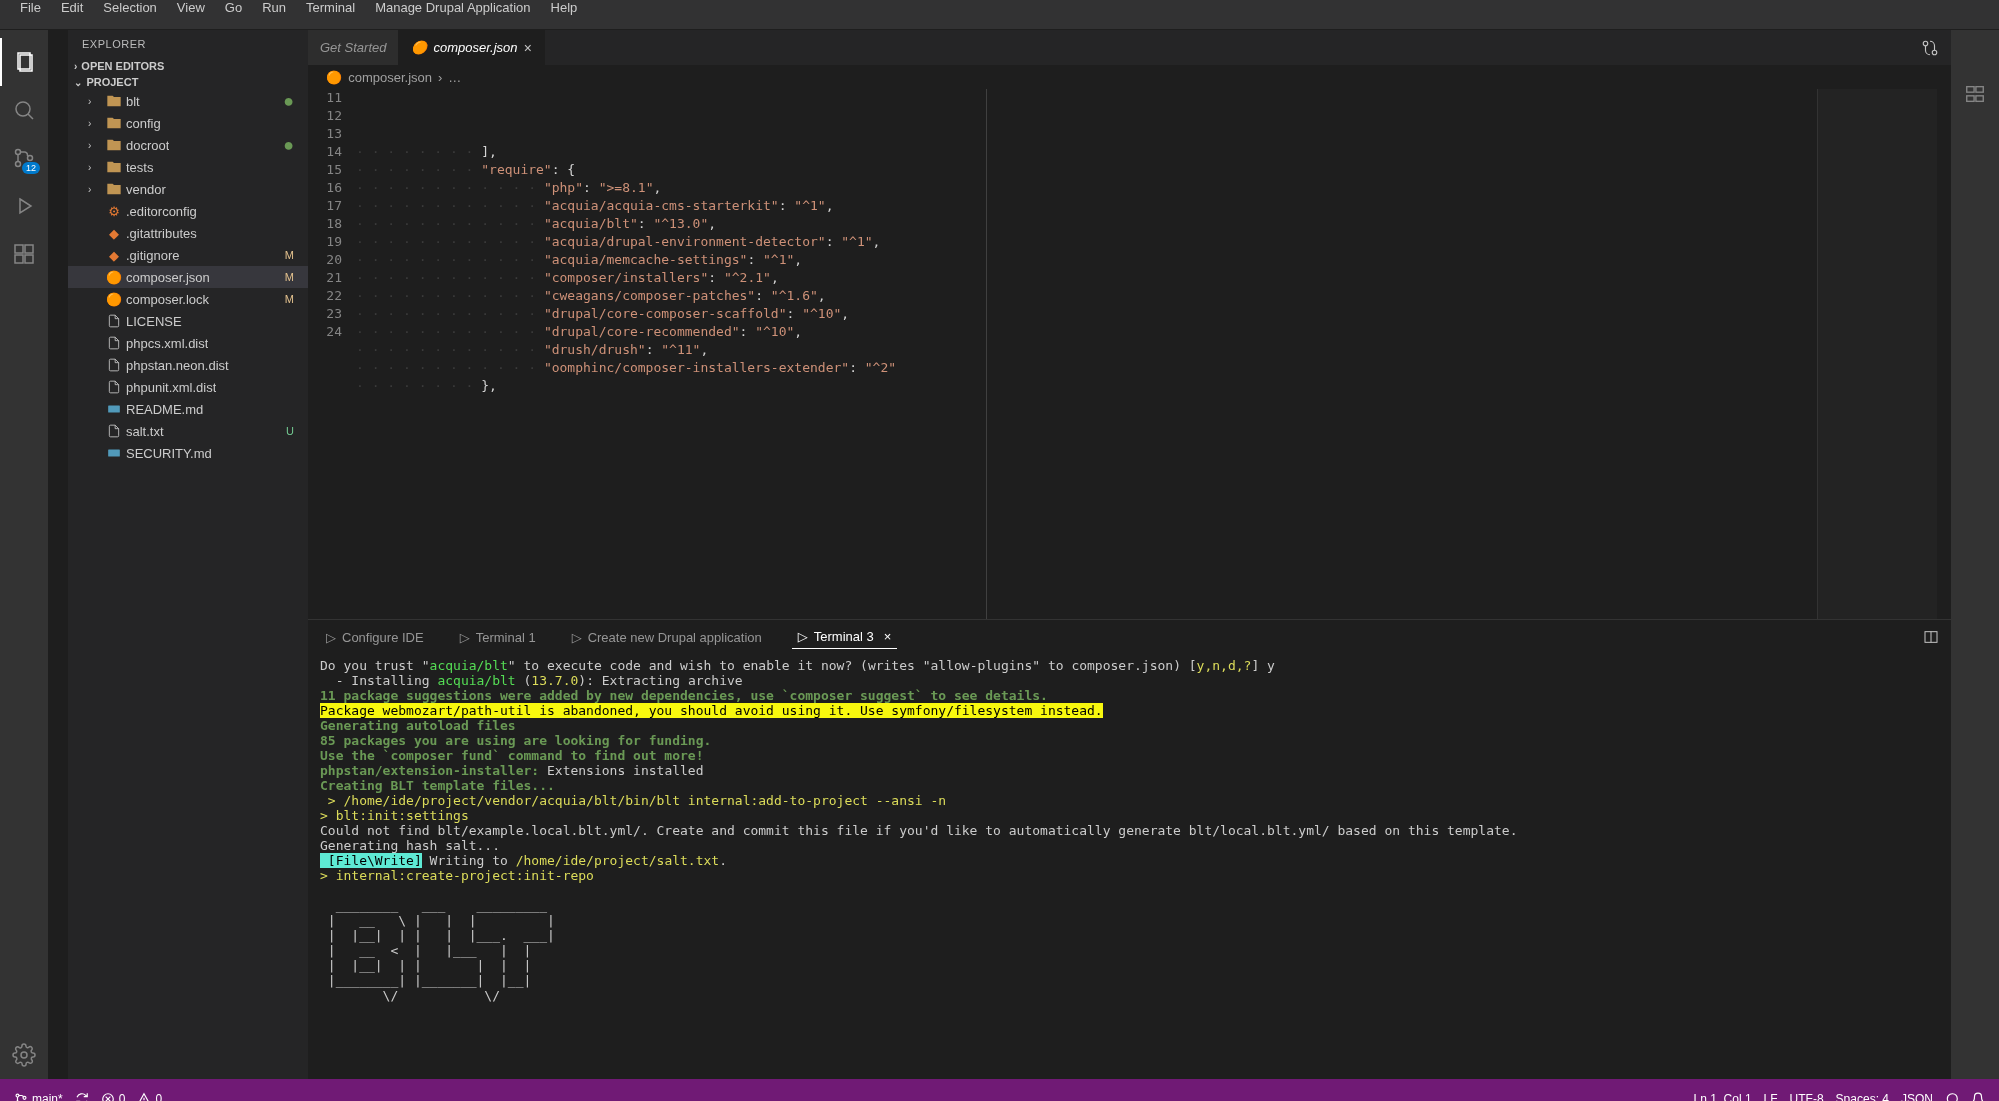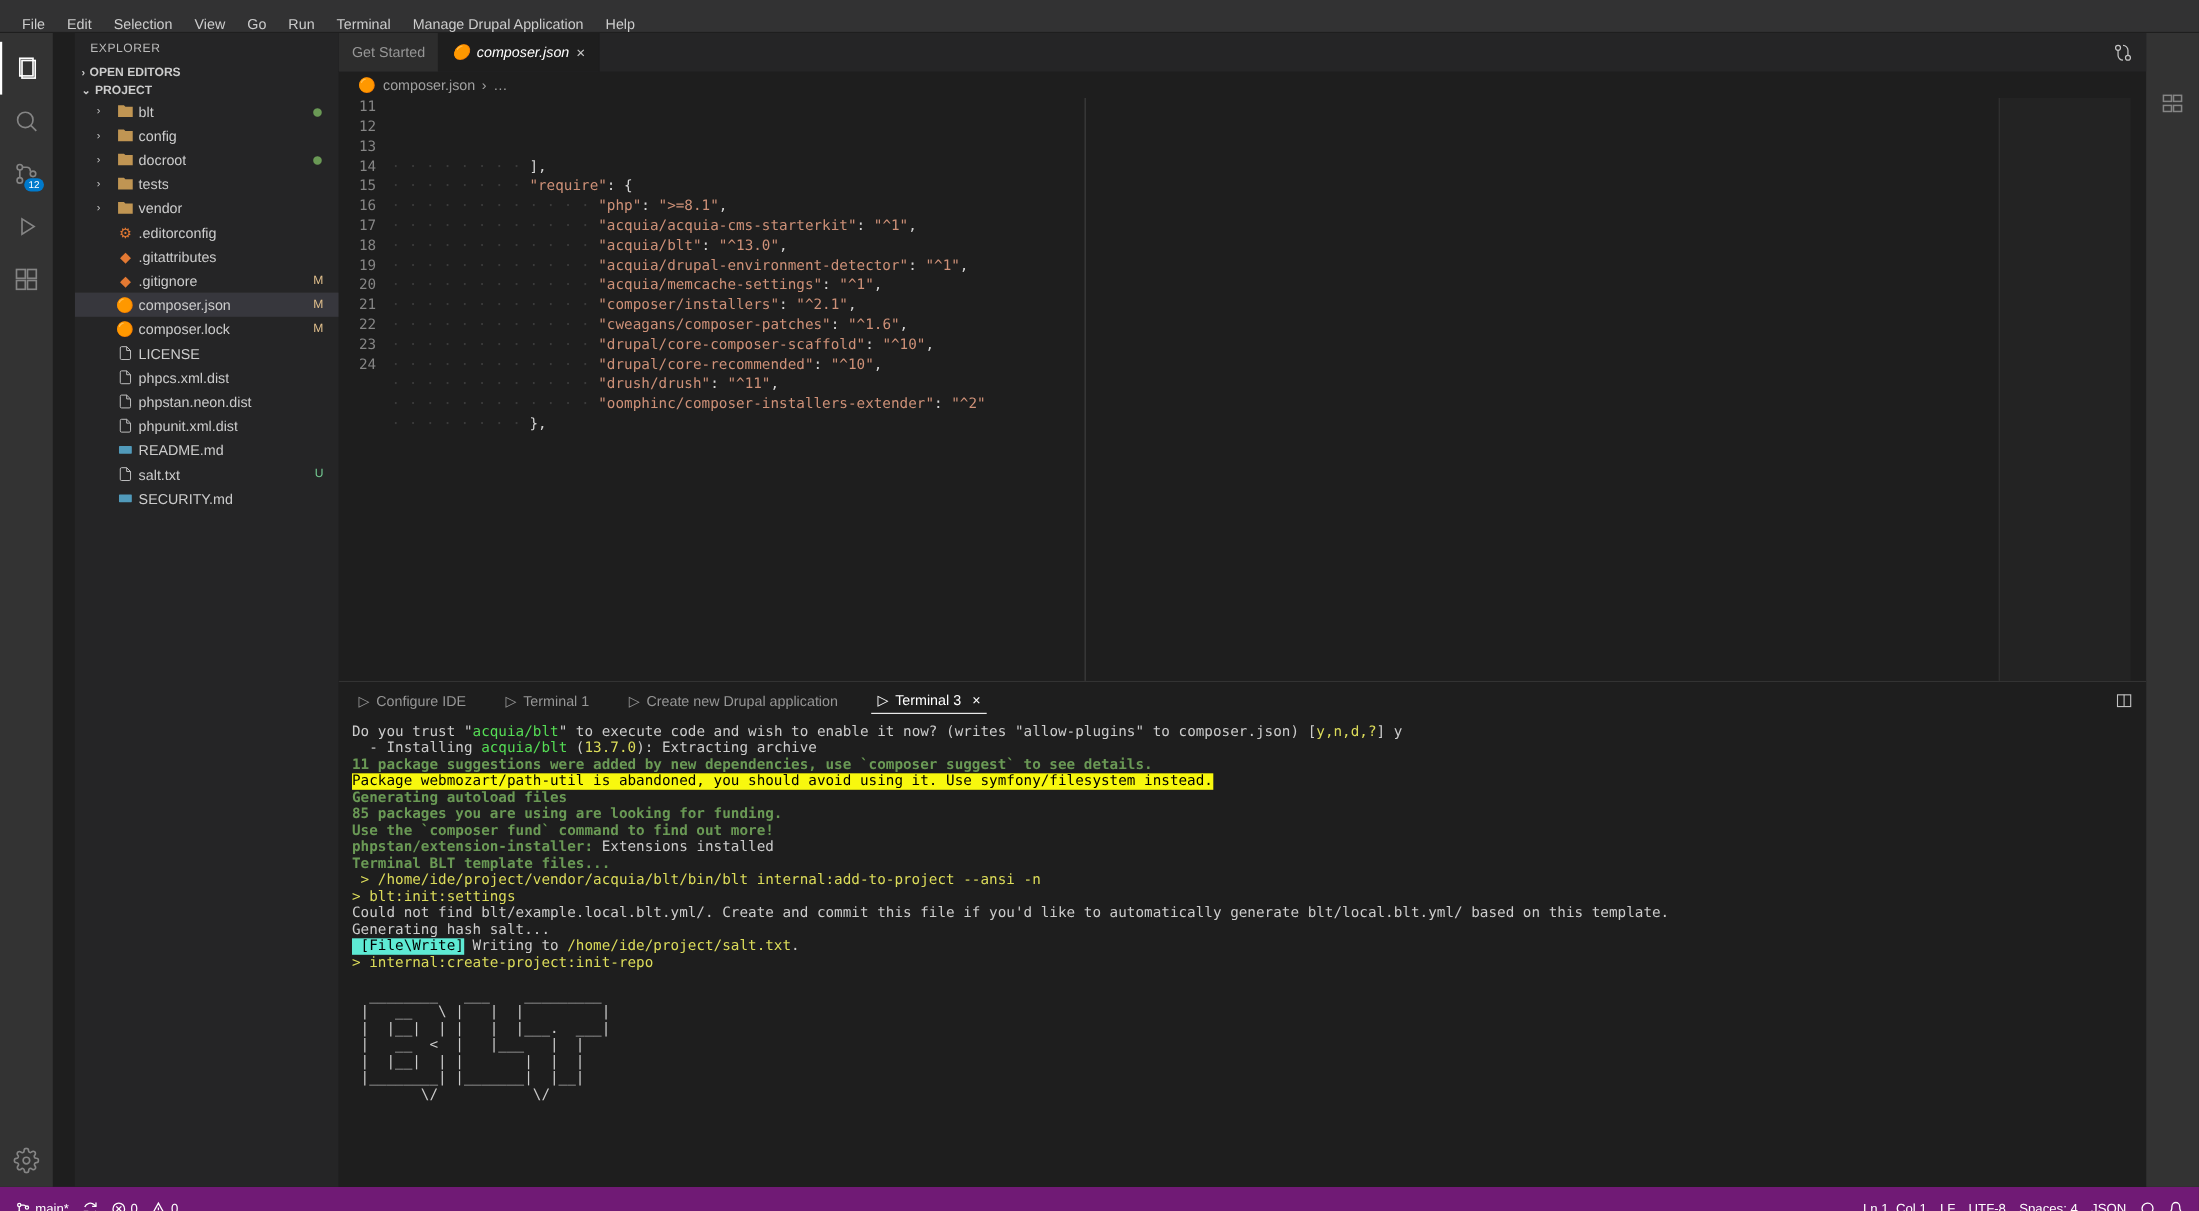--- a/index.html
+++ b/index.html
@@ -9,21 +9,21 @@
   color: #cccccc;
   width: 1999px;
   height: 1101px;
   overflow: hidden;
   font-size: 13px;
 }
 .menu-bar {
   background: #323233;
   height: 30px;
   display: flex;
-  align-items: flex-end;
+  align-items: flex-start;
   padding: 0 10px;
   border-bottom: 1px solid #1e1e1e;
 }
 .menu-bar .item { padding: 0 10px; cursor: pointer; }
 .main { display: flex; height: calc(1101px - 30px - 22px); }
 .activity-bar {
   width: 48px;
   background: #333333;
   display: flex;
   flex-direction: column;
@@ -97,20 +97,21 @@
 .tab {
   padding: 0 12px;
   display: flex;
   align-items: center;
   gap: 6px;
   background: #2d2d2d;
   border-right: 1px solid #1e1e1e;
   cursor: pointer;
   color: #969696;
   font-size: 13px;
+  font-style: italic;
 }
 .tab.active { background: #1e1e1e; color: #fff; font-style: italic; }
 .tab .close { font-size: 14px; color: #c5c5c5; }
 .tab .ficon { width:16px; height:16px; display:flex; align-items:center; justify-content:center;}
 .tab-actions { margin-left: auto; padding: 0 12px; display:flex; align-items:center; color:#c5c5c5; }
 .breadcrumb {
   height: 24px;
   padding: 0 18px;
   display: flex;
   align-items: center;
@@ -559,21 +560,21 @@
         </div>
       </div>
       <div class="terminal"><span>Do you trust "</span><span class="t-brgreen">acquia/blt</span><span>" to execute code and wish to enable it now? (writes "allow-plugins" to composer.json) [</span><span class="t-yellow">y,n,d,?</span><span>] y</span>
 <span>  - Installing </span><span class="t-brgreen">acquia/blt</span><span> (</span><span class="t-yellow">13.7.0</span><span>): Extracting archive</span>
 <span class="t-green">11 package suggestions were added by new dependencies, use `composer suggest` to see details.</span>
 <span class="t-hl">Package webmozart/path-util is abandoned, you should avoid using it. Use symfony/filesystem instead.</span>
 <span class="t-green">Generating autoload files</span>
 <span class="t-green">85 packages you are using are looking for funding.</span>
 <span class="t-green">Use the `composer fund` command to find out more!</span>
 <span class="t-green">phpstan/extension-installer:</span><span> Extensions installed</span>
-<span class="t-green">Terminal BLT template files...</span>
+<span class="t-green">Creating BLT template files...</span>
 <span class="t-yellow"> &gt; /home/ide/project/vendor/acquia/blt/bin/blt internal:add-to-project --ansi -n</span>
 <span class="t-yellow">&gt; blt:init:settings</span>
 <span>Could not find blt/example.local.blt.yml/. Create and commit this file if you'd like to automatically generate blt/local.blt.yml/ based on this template.</span>
 <span>Generating hash salt...</span>
 <span class="t-tag"> [File\Write]</span><span> Writing to </span><span class="t-yellow">/home/ide/project/salt.txt</span><span>.</span>
 <span class="t-yellow">&gt; internal:create-project:init-repo</span>
 
   ________   ___    _________
  |   __   \ |   |  |         |
  |  |__|  | |   |  |___.  ___|

